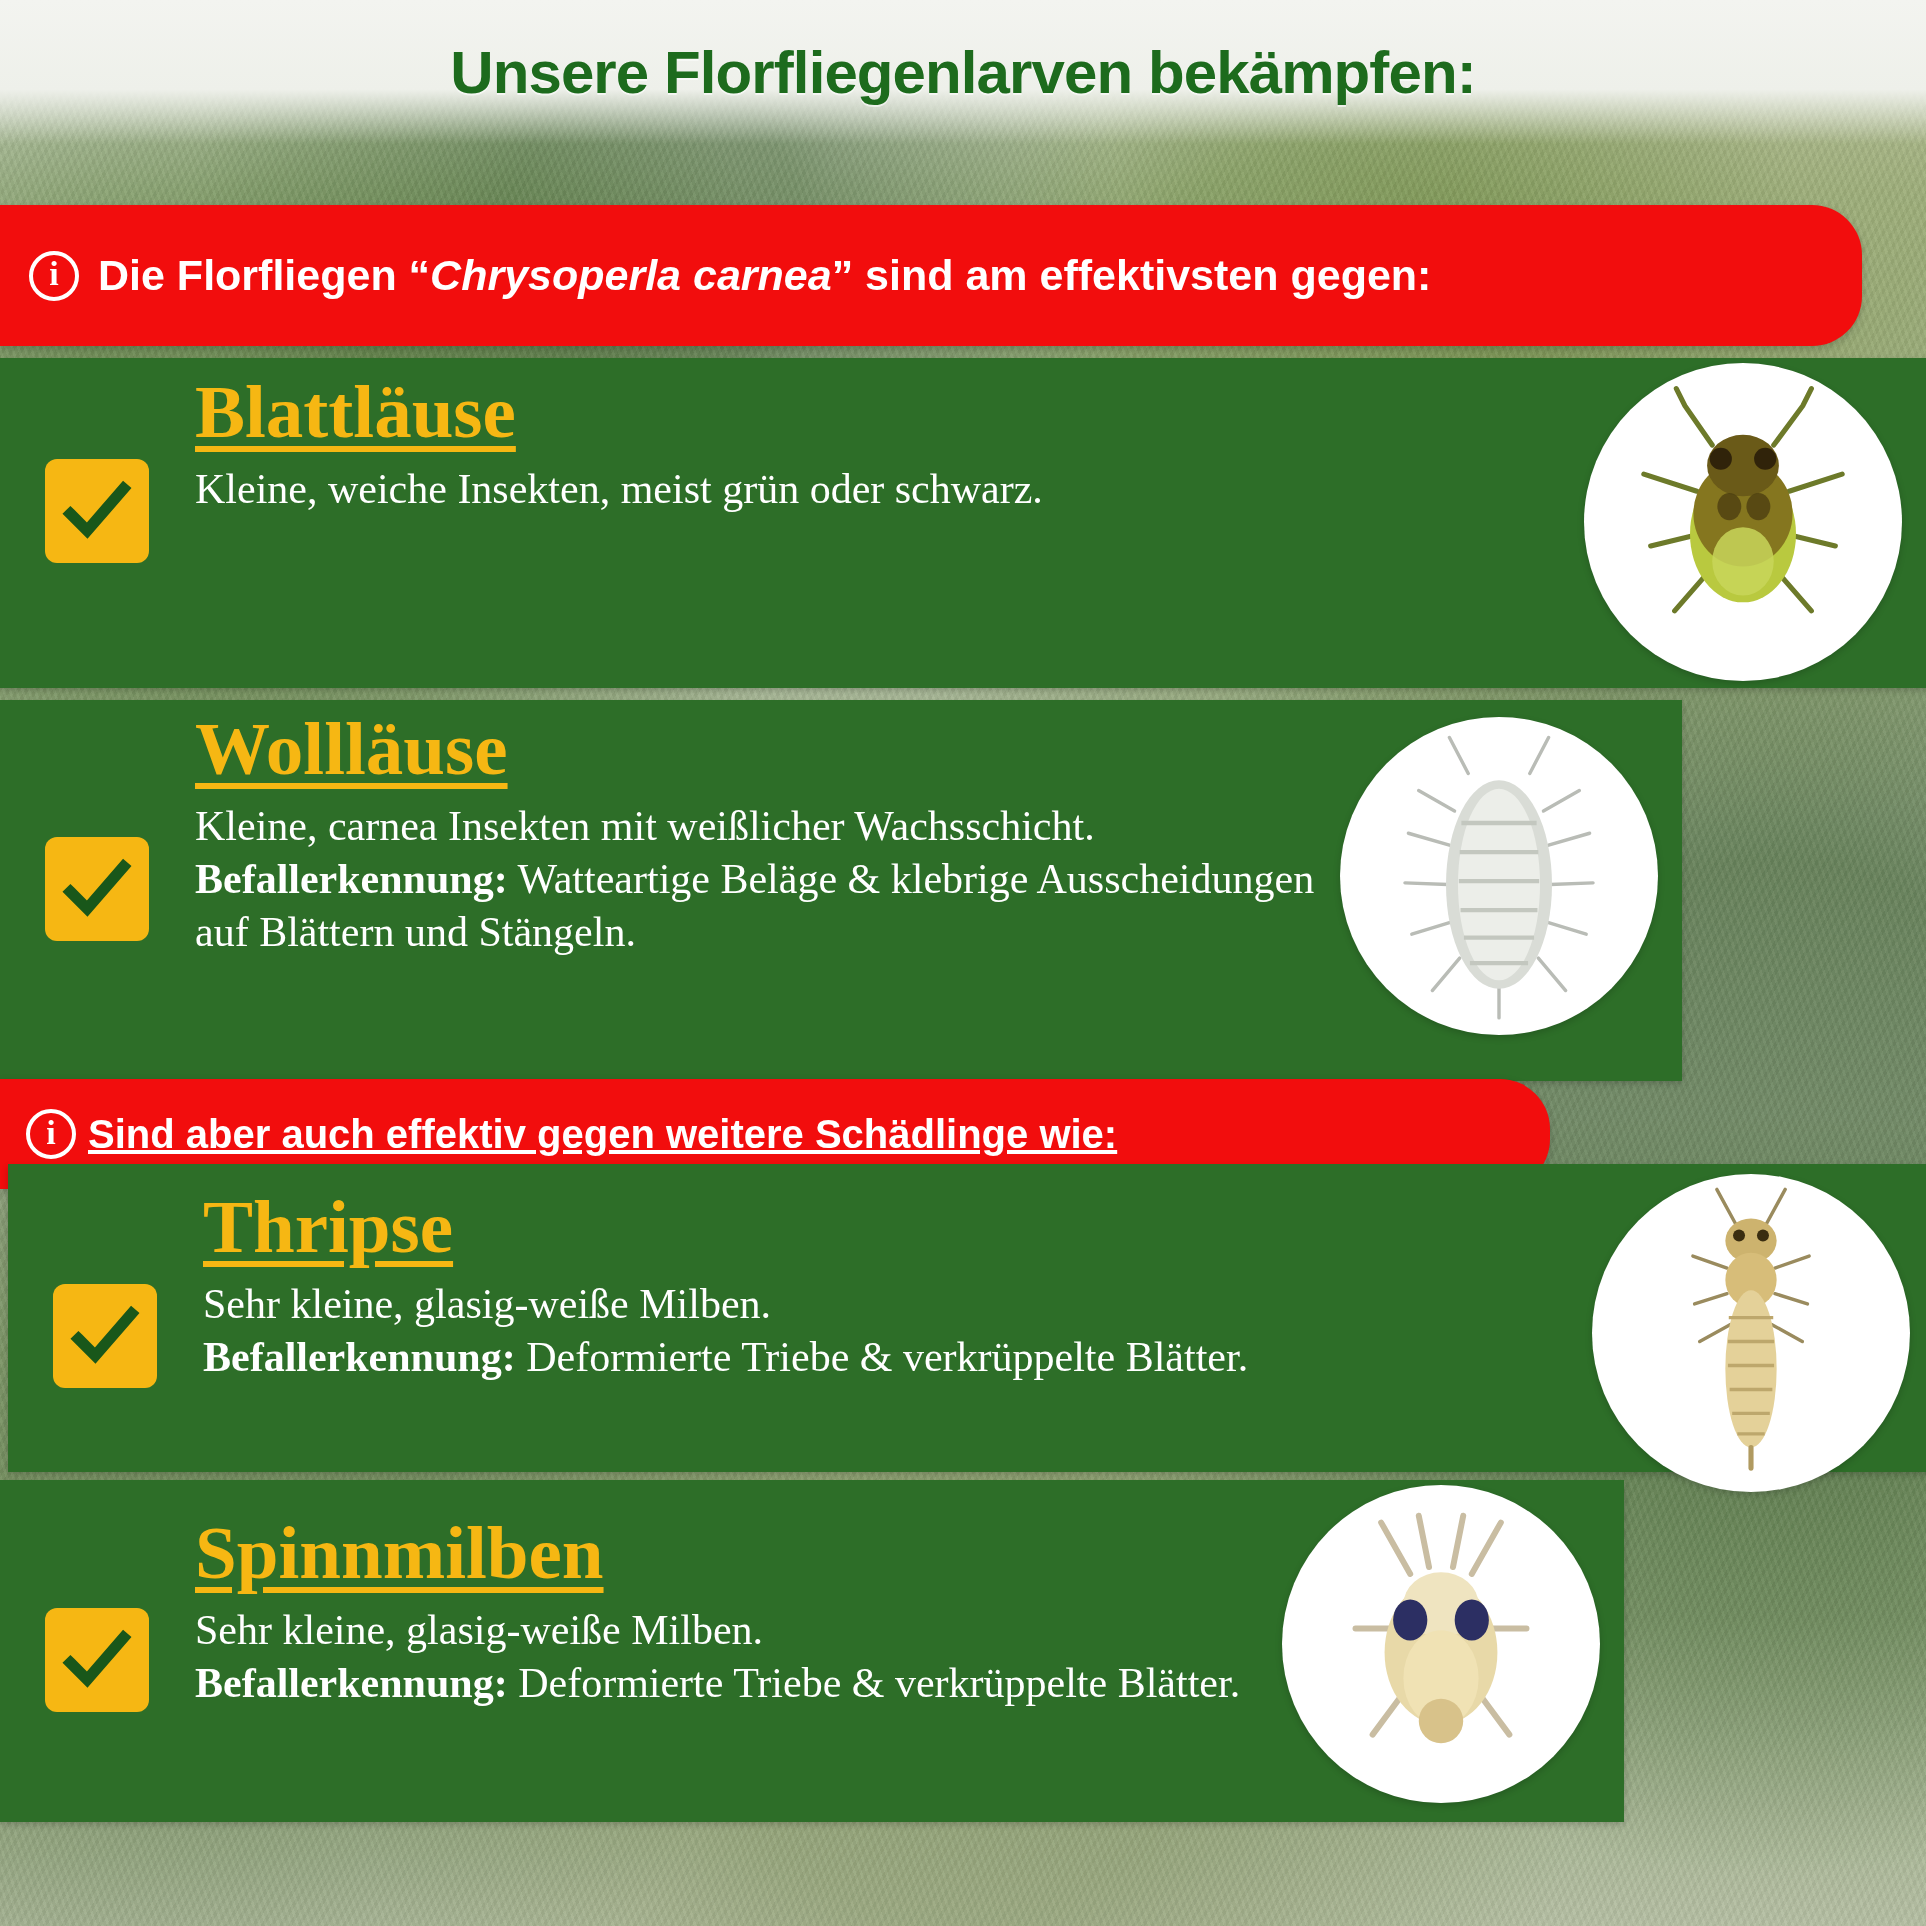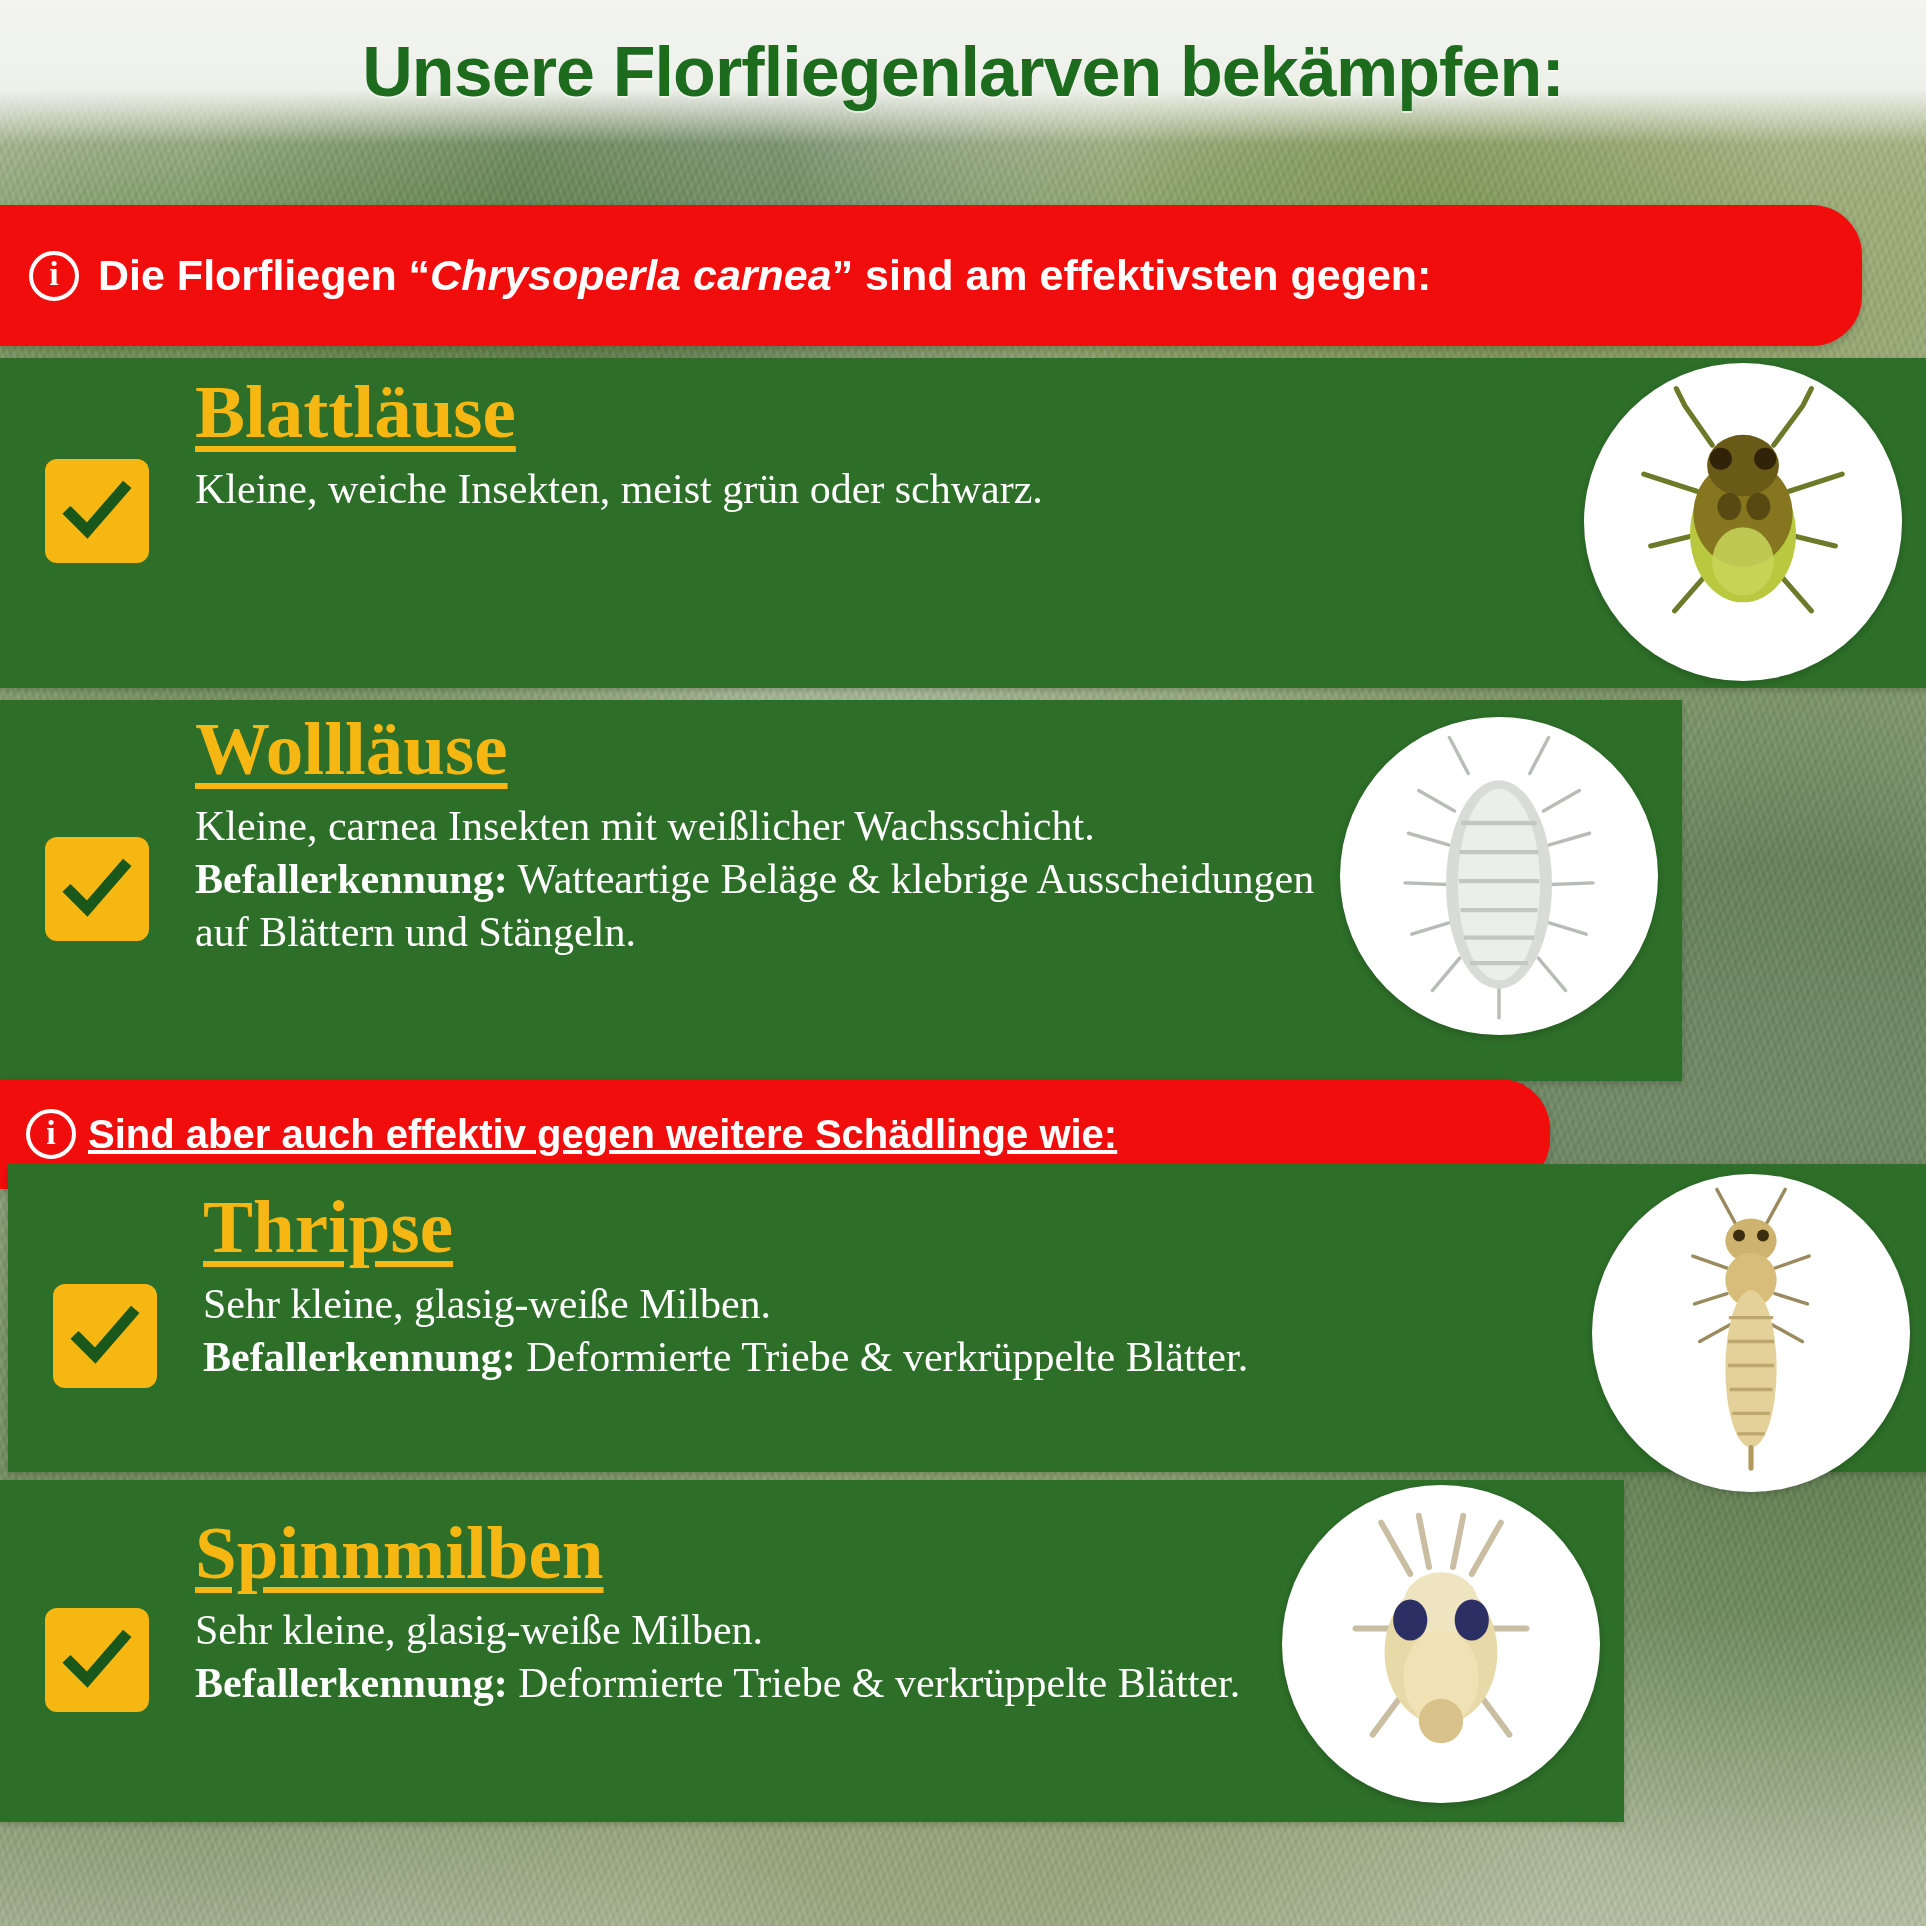--- a/index.html
+++ b/index.html
@@ -43,21 +43,21 @@
   .header-band {
     position: absolute;
     top: 0; left: 0; right: 0;
     height: 144px;
     background: linear-gradient(180deg, #f3f4f0 0%, #eef0ea 62%, rgba(238,240,234,0.0) 100%);
     display: flex;
     align-items: center;
     justify-content: center;
   }
   .page-title {
-    font-size: 70px;
+    font-size: 60px;
     font-weight: bold;
     color: #1d6b1d;
     letter-spacing: -0.9px;
     white-space: nowrap;
     text-shadow: 0 1.7px 0 rgba(255,255,255,0.6);
   }
 
   
   .info-banner {
     position: absolute;

